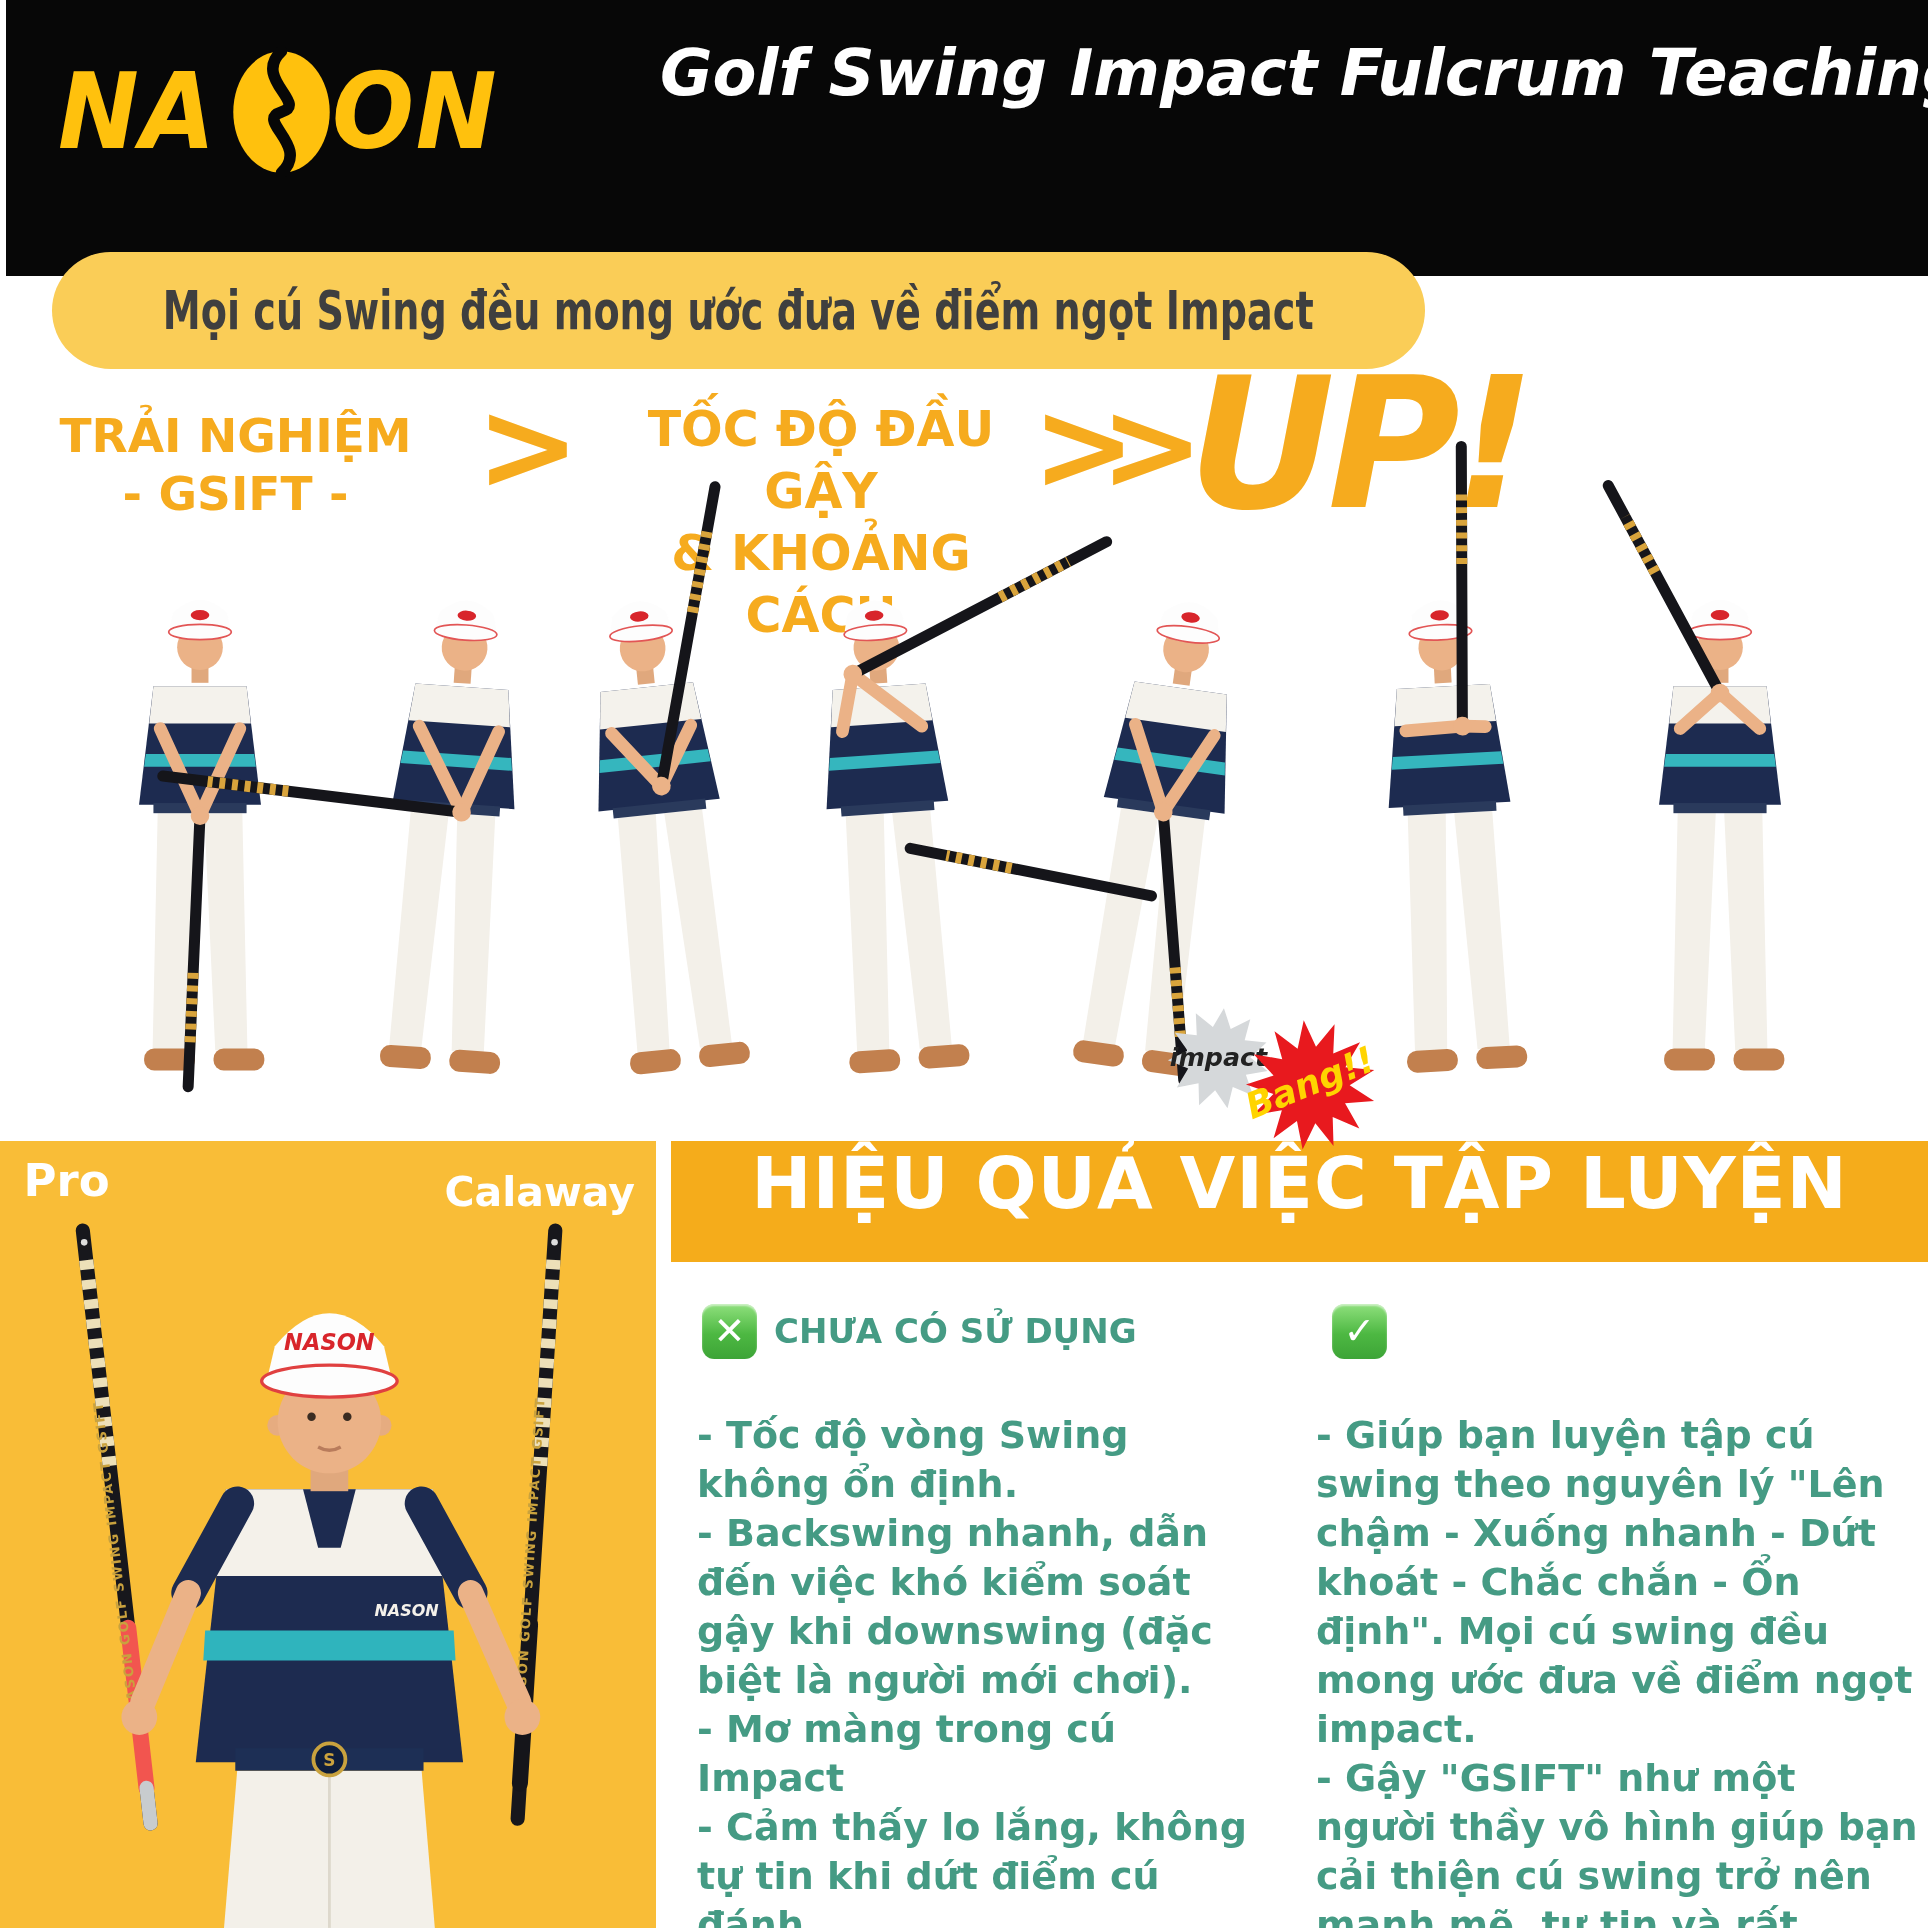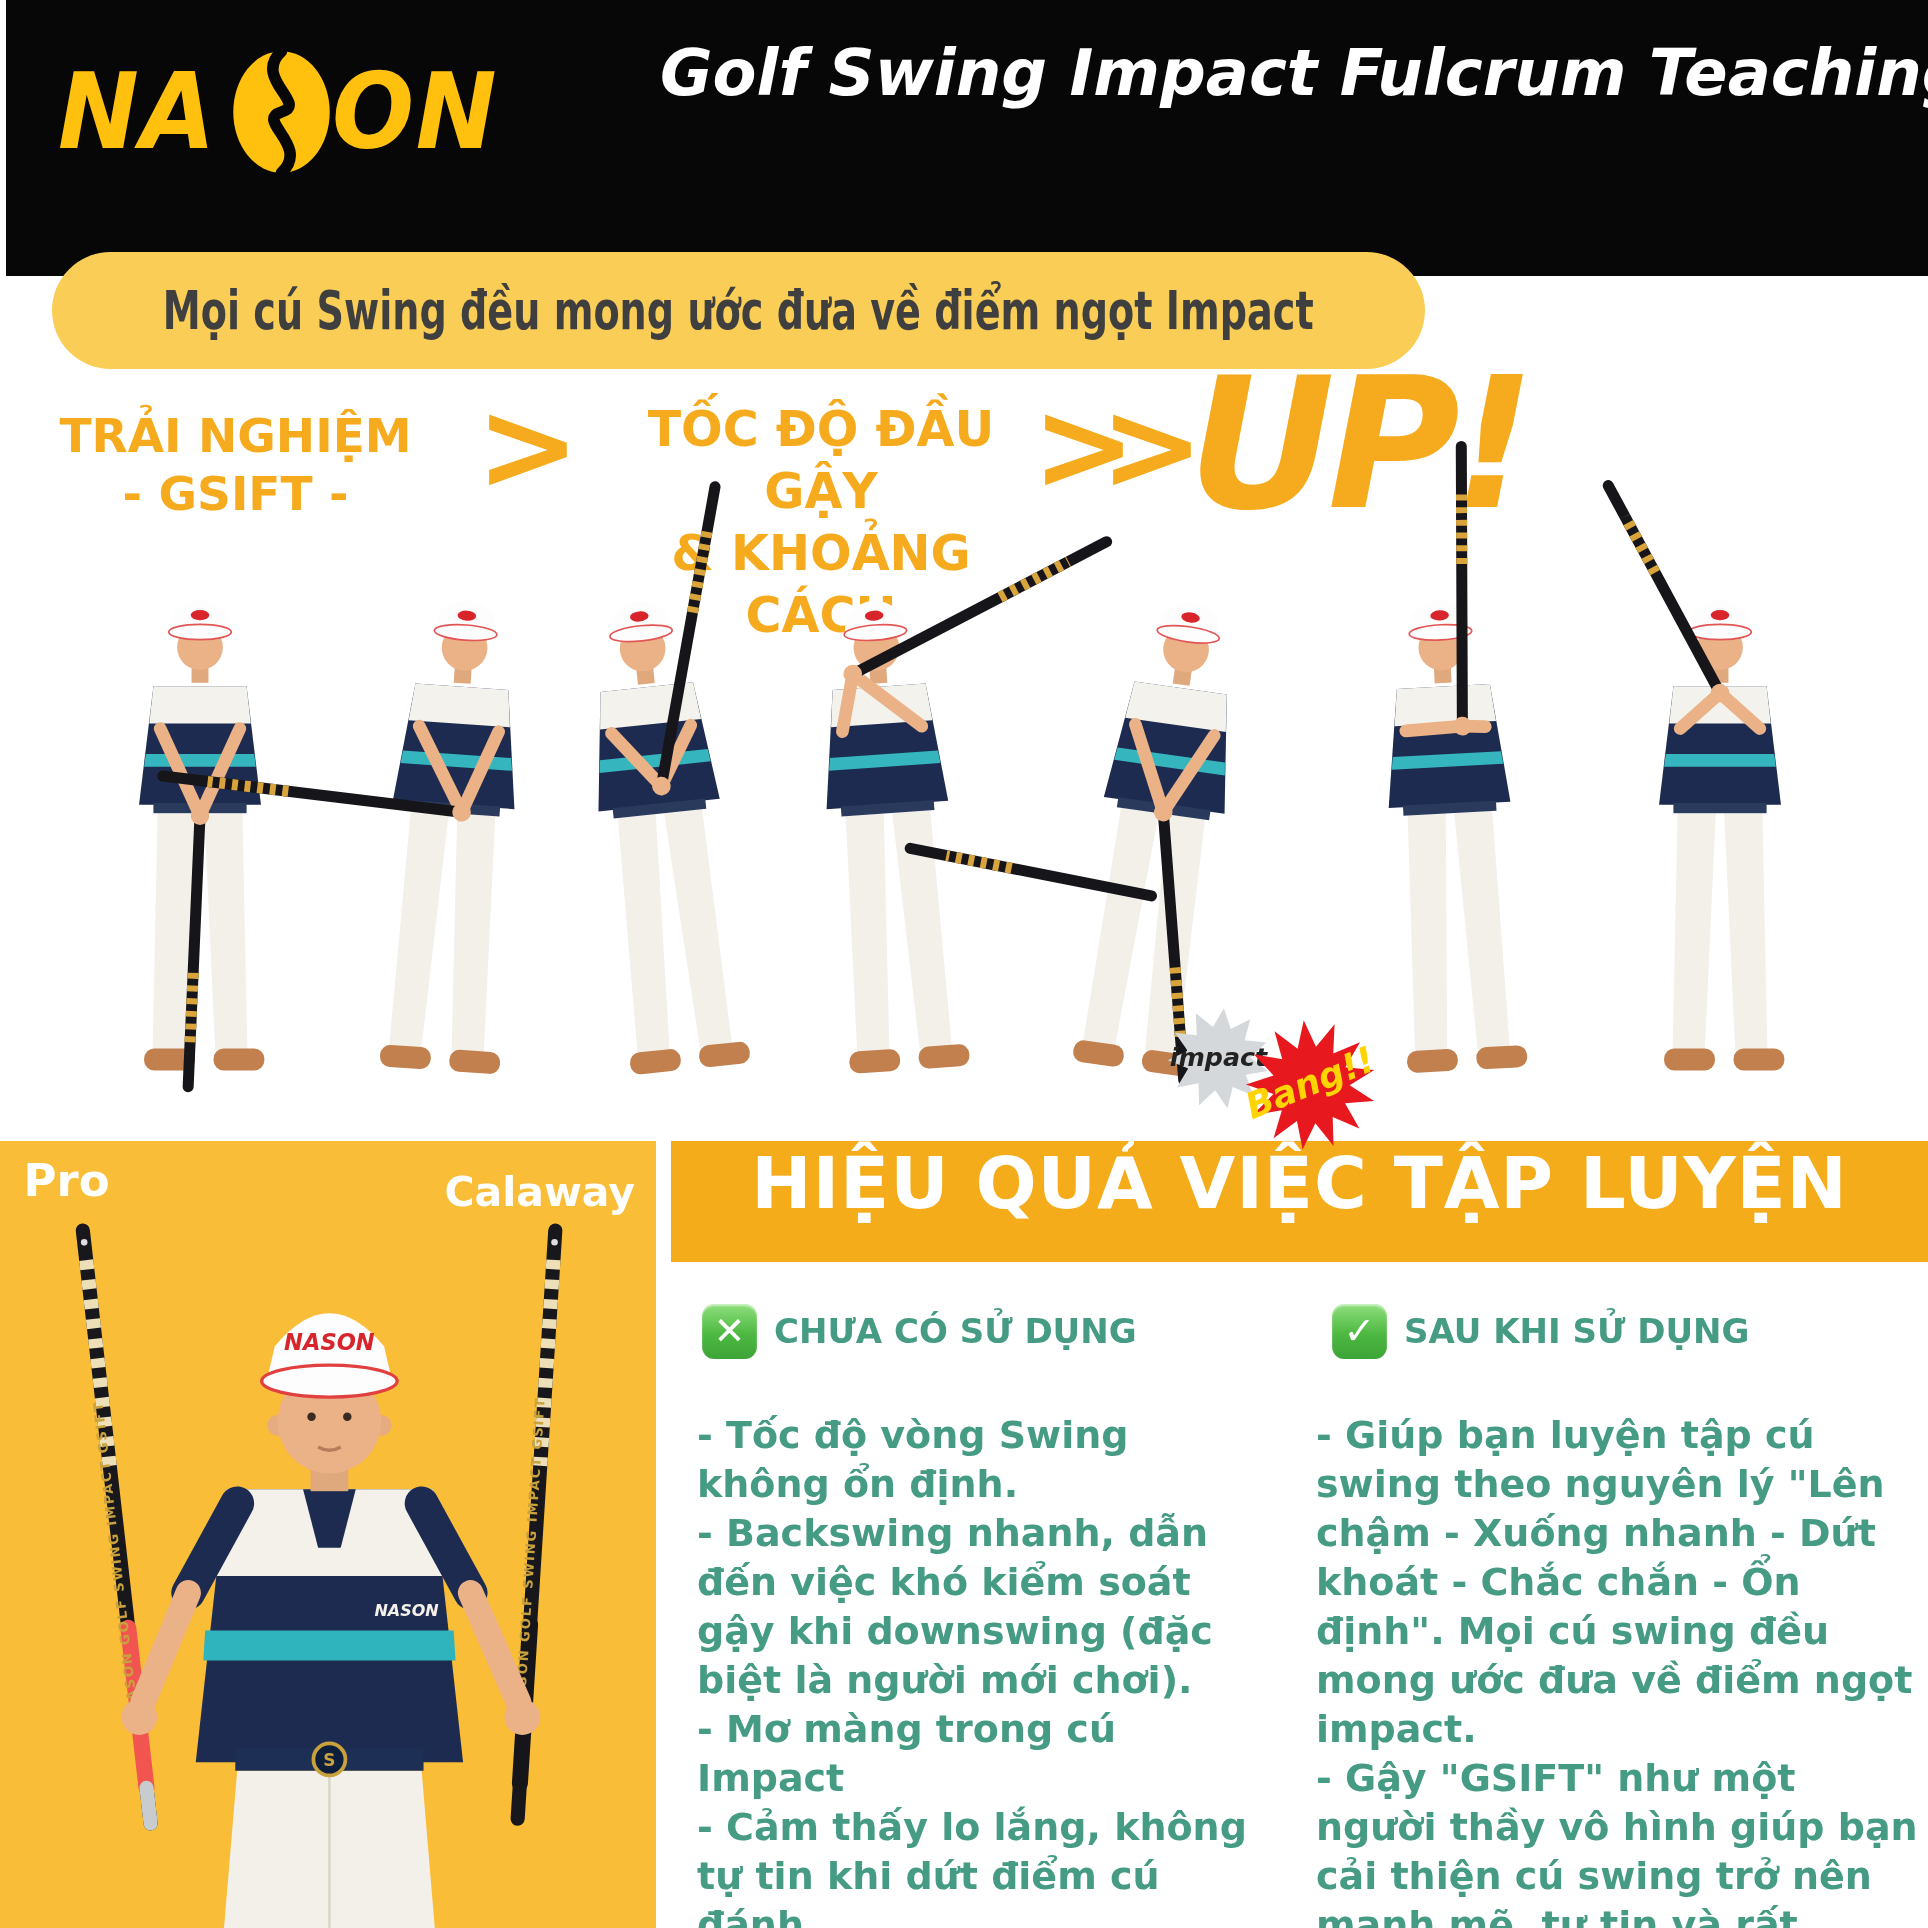--- a/index.html
+++ b/index.html
@@ -337,21 +337,20 @@
   <div class="bar">
     <span>HIỆU QUẢ VIỆC TẬP LUYỆN</span>
   </div>
 
   <div class="col-head ch-before">
     <div class="emoji-box">✕</div>
     <span class="lbl">CHƯA CÓ SỬ DỤNG</span>
   </div>
   <div class="col-head ch-after">
     <div class="emoji-box">✓</div>
-    <span class="lbl">SAU KHI SỬ DỤNG</span>
   </div>
 
   <div class="bullets bl">
       <p>- Tốc độ vòng Swing không ổn định.</p>
       <p>- Backswing nhanh, dẫn đến việc khó kiểm soát gậy khi downswing (đặc biệt là người mới chơi).</p>
       <p>- Mơ màng trong cú Impact</p>
       <p>- Cảm thấy lo lắng, không tự tin khi dứt điểm cú đánh.</p>
     </div>
   <div class="bullets br">
       <p>- Giúp bạn luyện tập cú swing theo nguyên lý "Lên chậm - Xuống nhanh - Dứt khoát - Chắc chắn - Ổn định".  Mọi cú swing đều mong ước đưa về điểm ngọt impact.</p>

